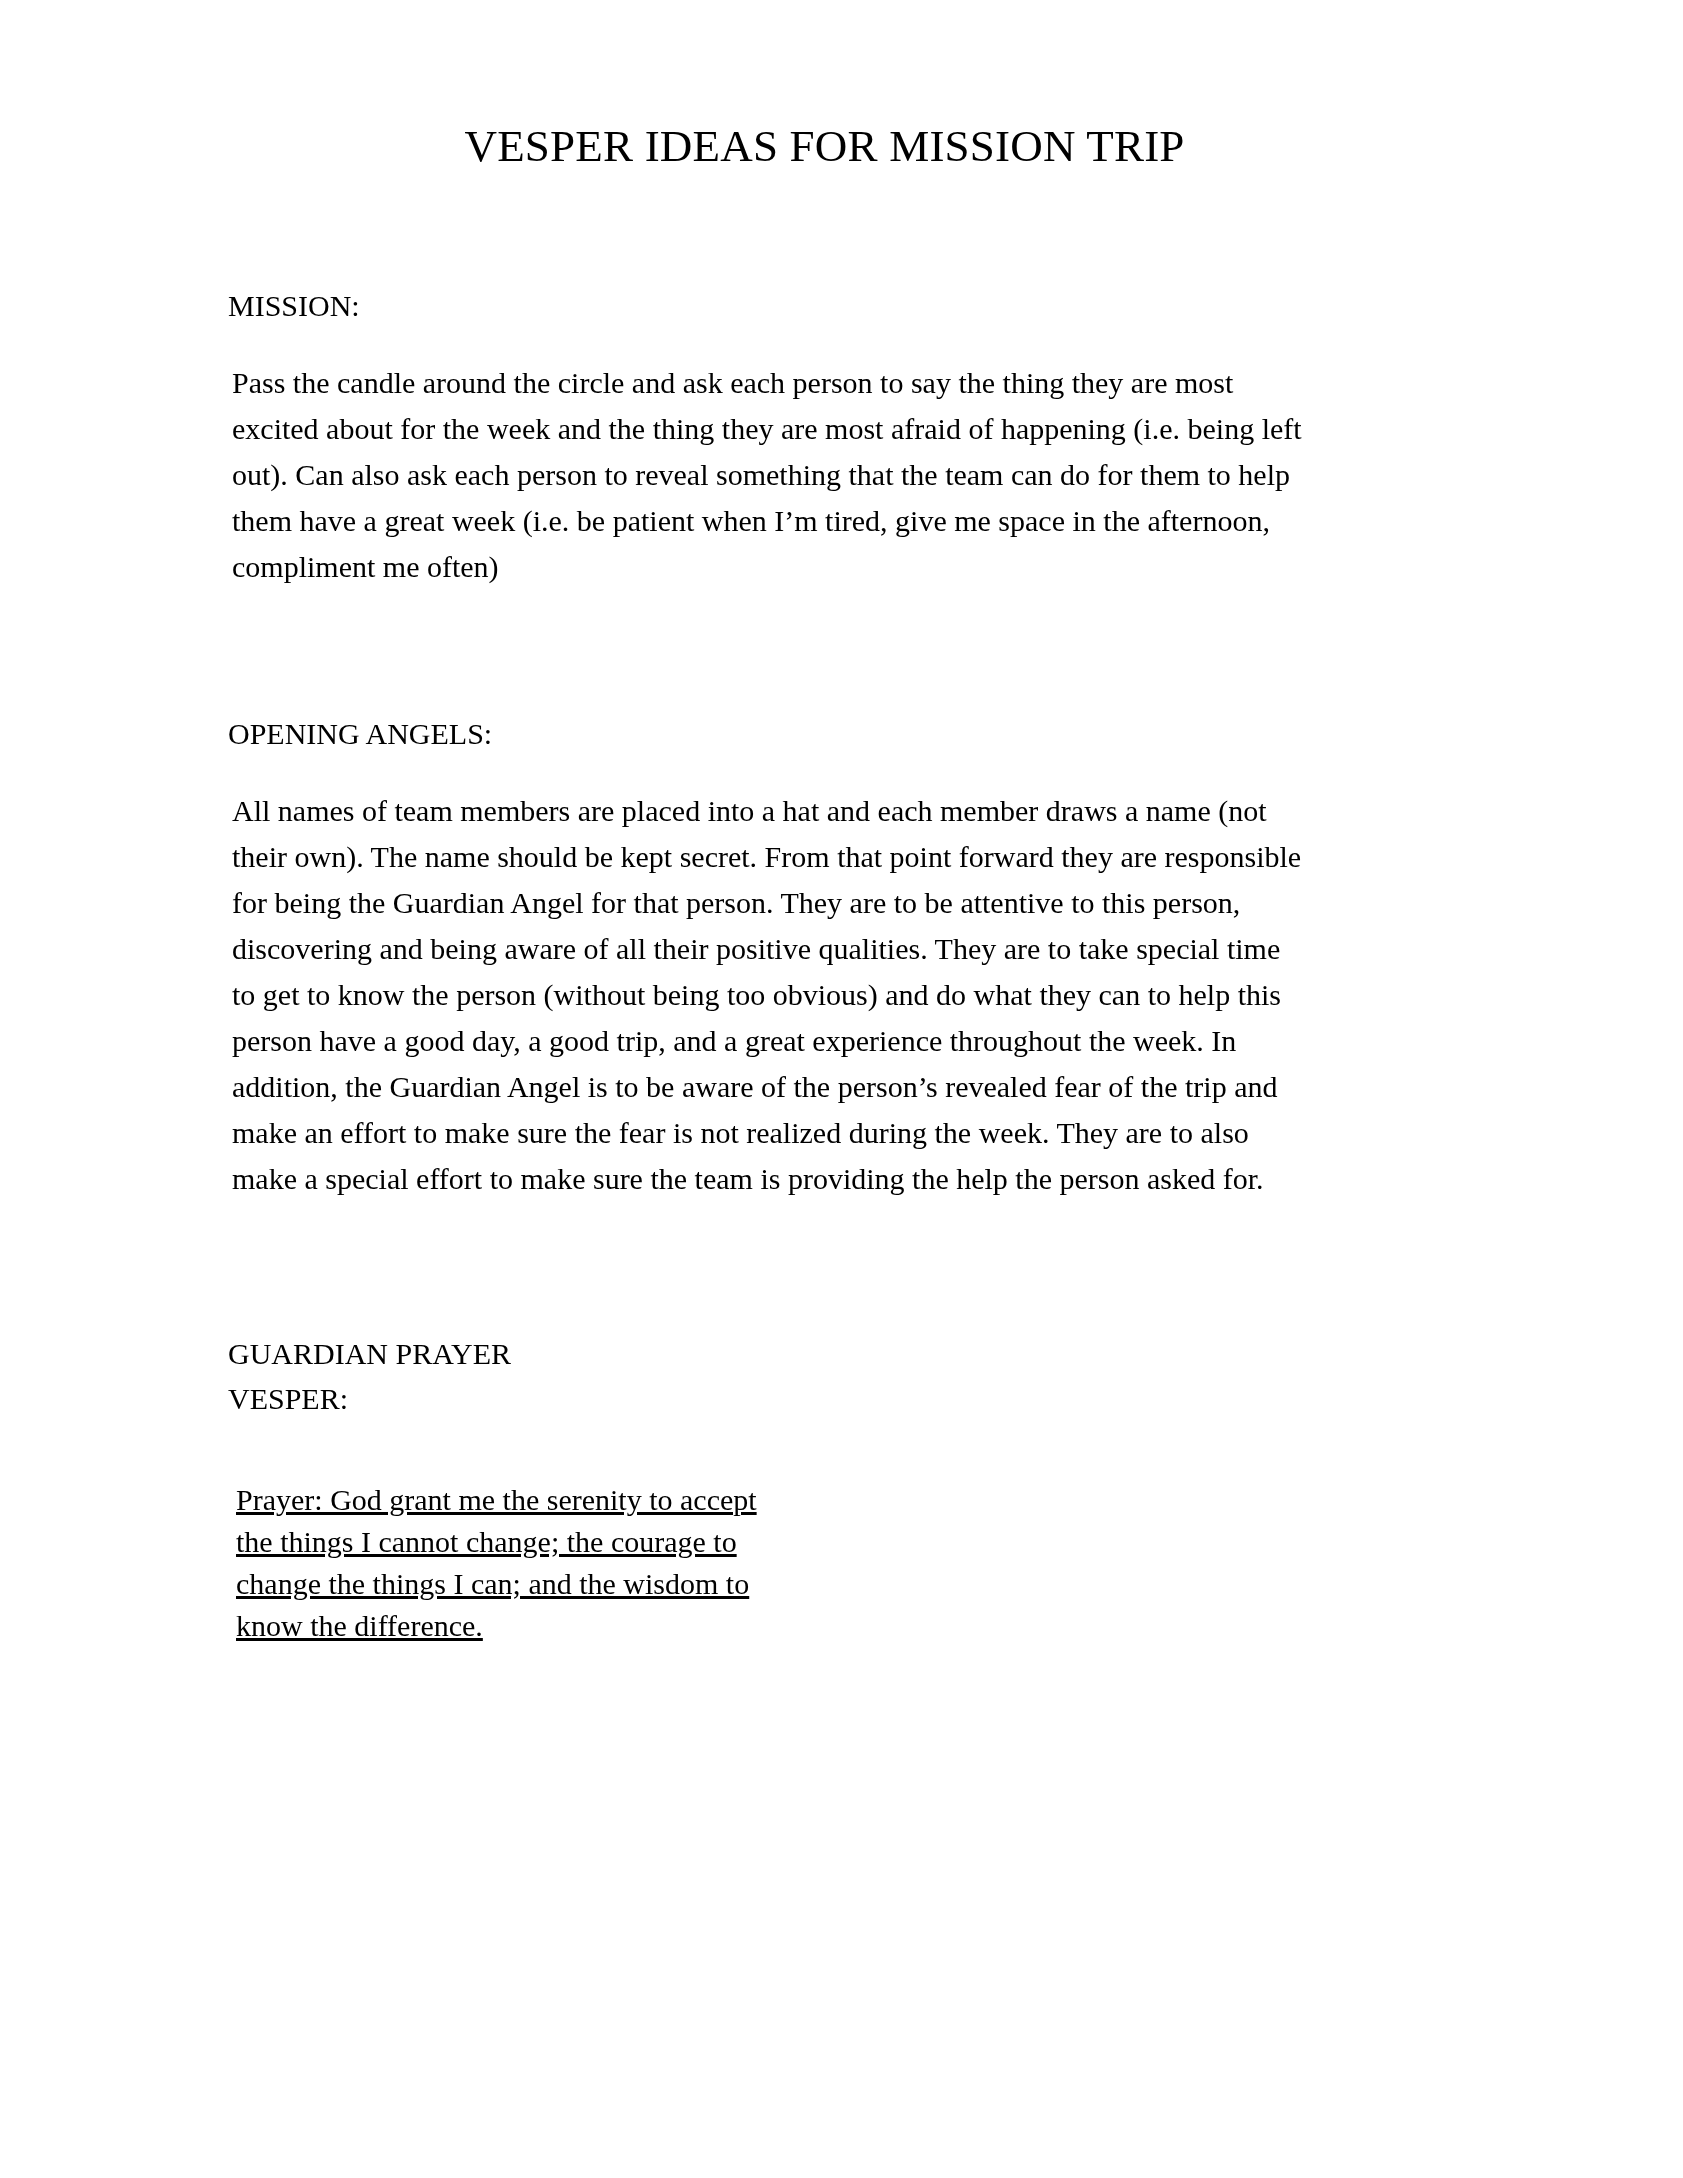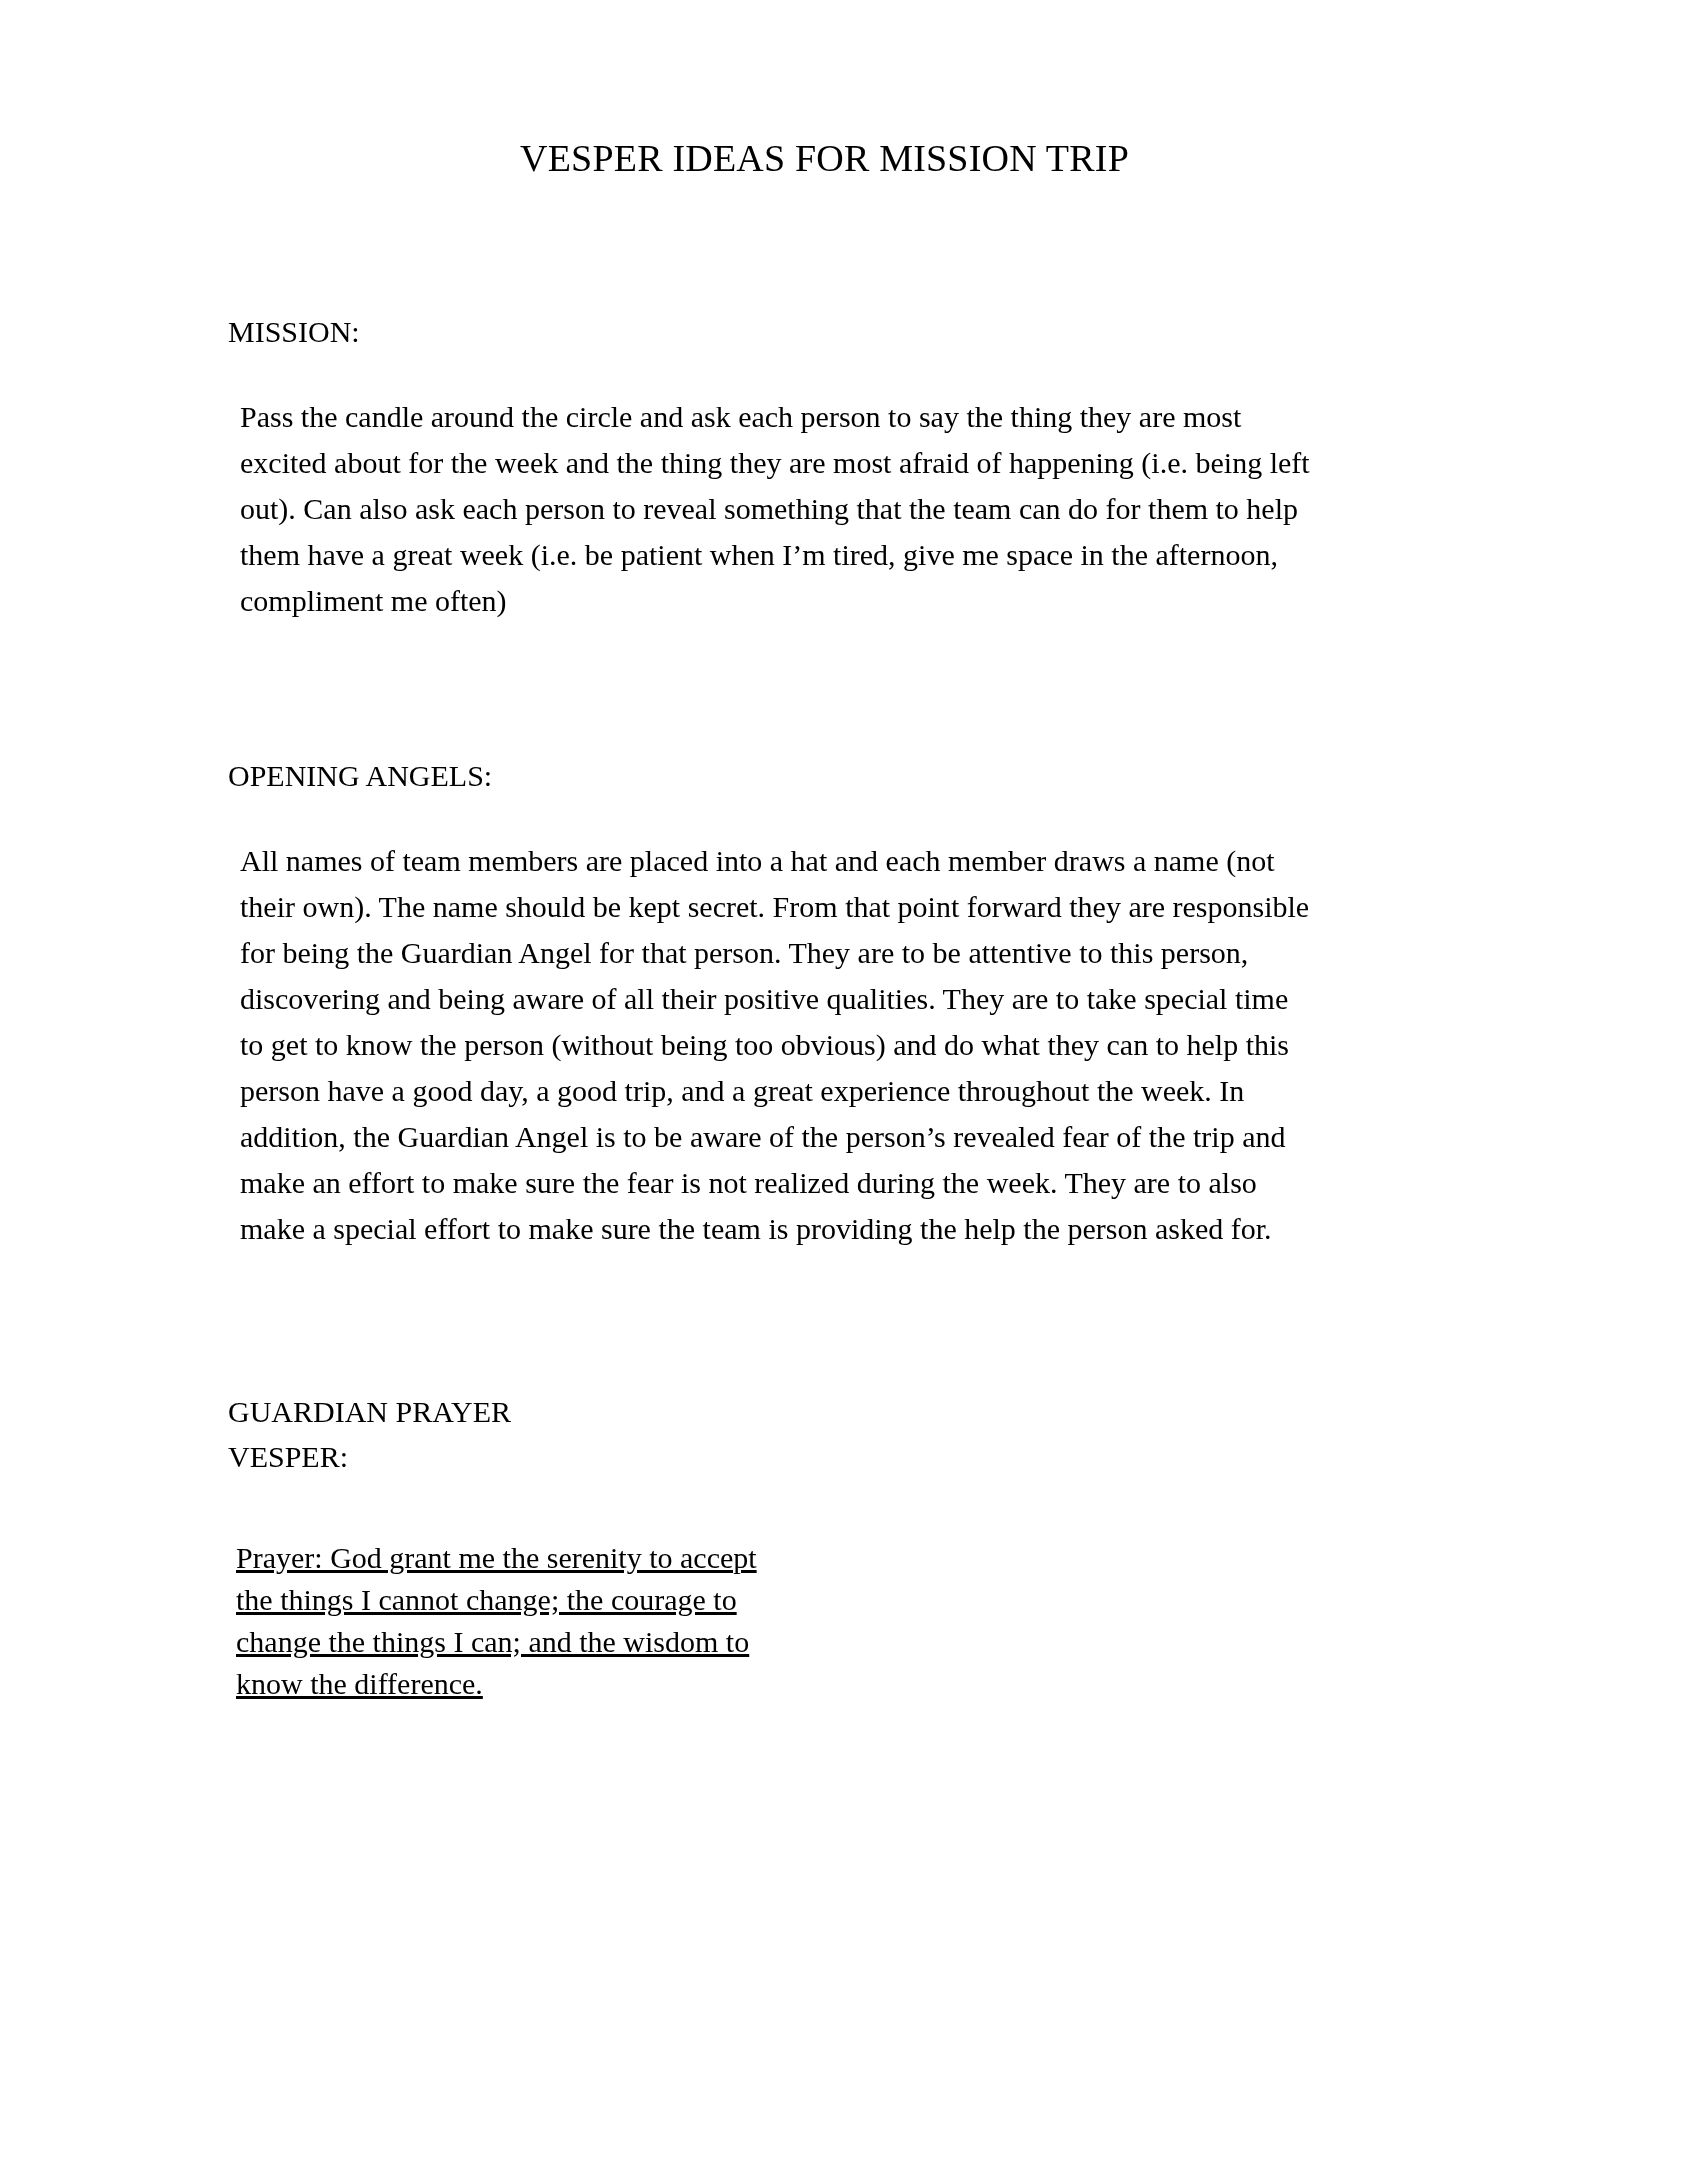--- a/index.html
+++ b/index.html
@@ -22,42 +22,42 @@
     overflow: hidden;
   }
   .page-inner {
     position: absolute;
     left: 228px;
     top: 0;
     width: 1193px;
   }
   .doc-title {
     text-align: center;
-    font-size: 38px;
+    font-size: 45px;
     line-height: 1.25;
     letter-spacing: 0.2px;
-    margin: 17px;
+    margin: 0;
     padding-top: 118px;
     font-weight: normal;
     white-space: pre;
   }
   .section {
     margin: 0;
   }
   .section-heading {
     font-size: 30px;
     line-height: 1.5;
     margin: 0;
     font-weight: normal;
     white-space: pre-line;
   }
   .body-par {
     font-size: 30px;
     line-height: 46px;
-    margin: 12px;
+    margin: 4px;
     text-align: left;
     white-space: pre-line;
   }
   .gap-after-title { height: 109px; }
   .gap-heading-body { height: 28px; }
   .gap-section { height: 117px; }
   .gap-section-lg { height: 125px; }
   .gap-prayer { height: 50px; }
   .gap-par { height: 34px; }
   .prayer-block {

